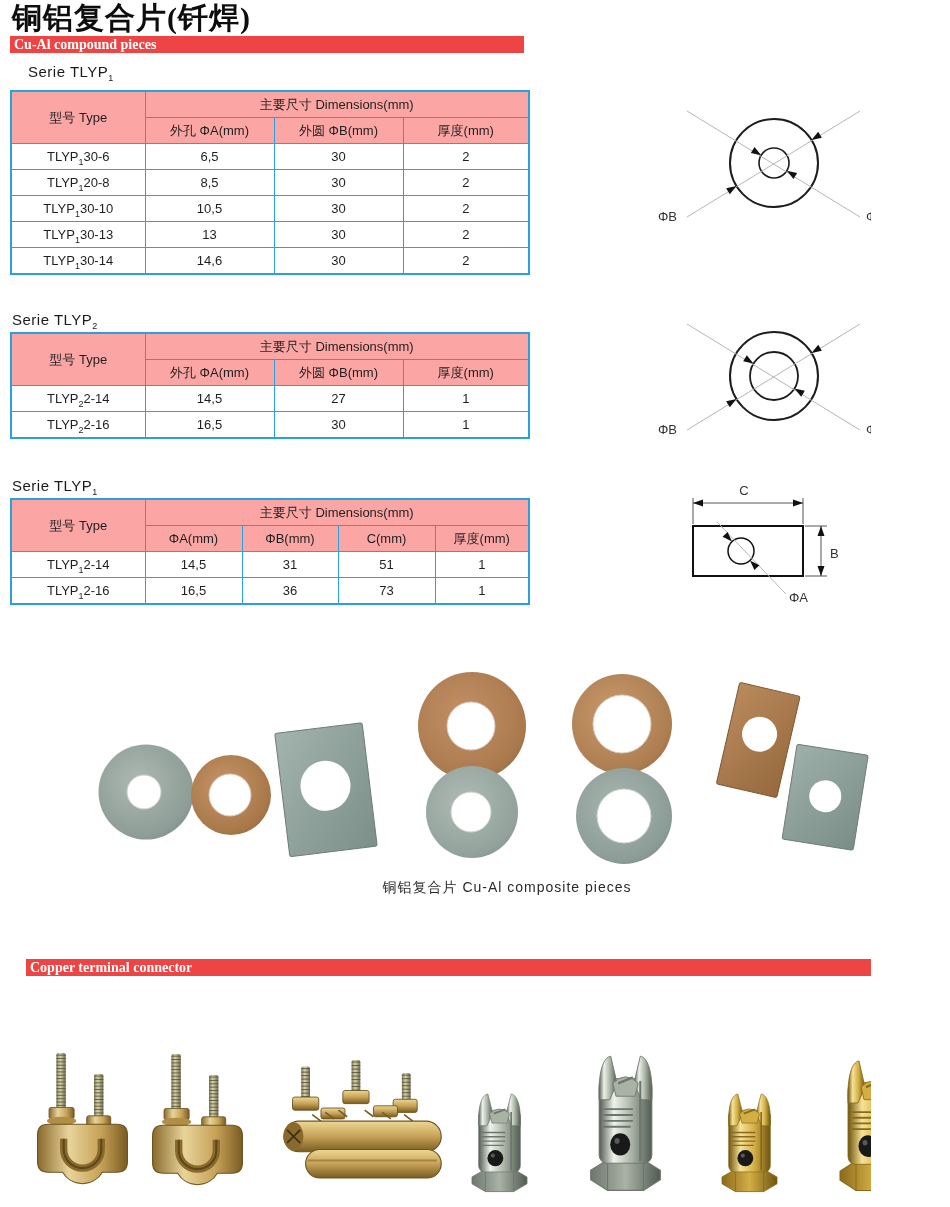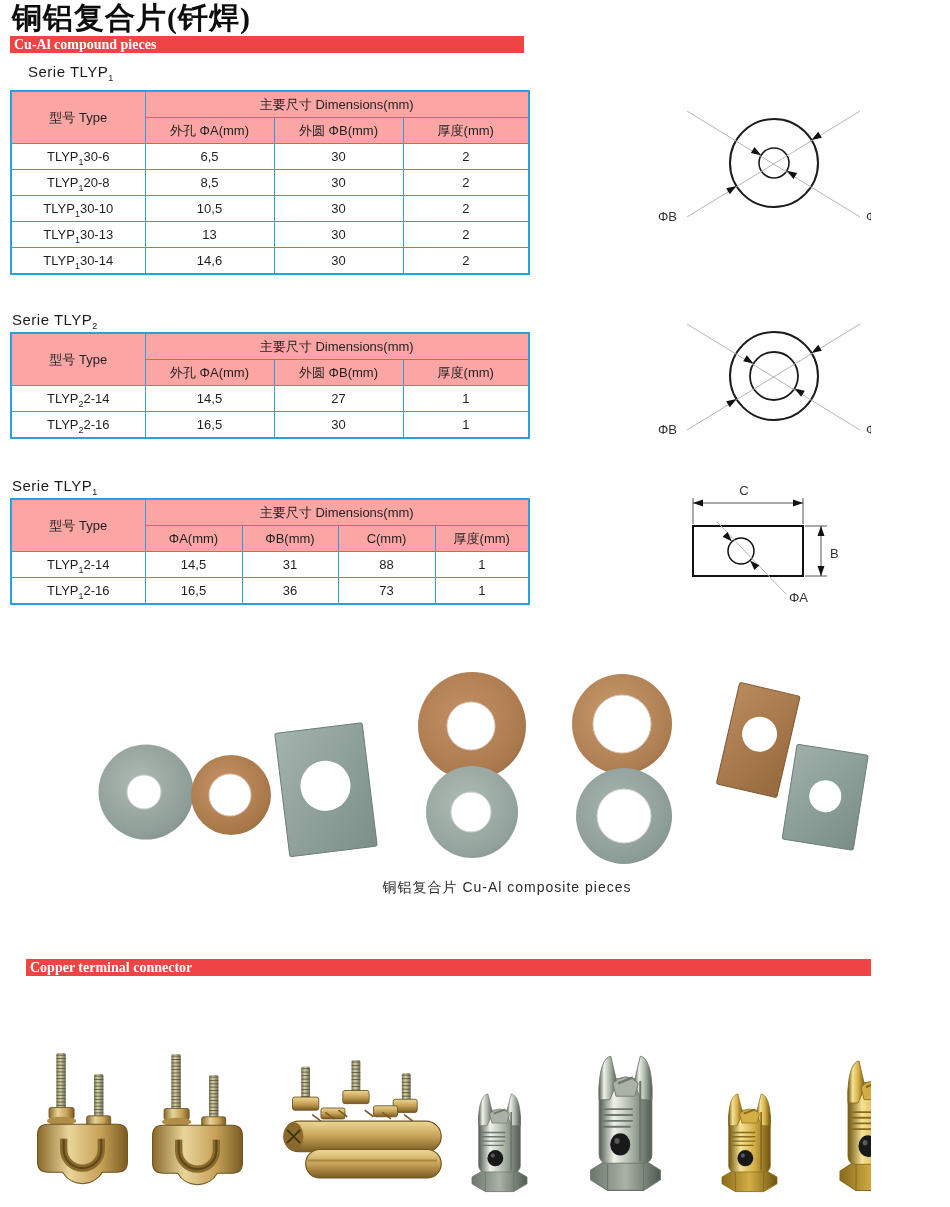--- a/index.html
+++ b/index.html
@@ -139,21 +139,21 @@
       <tr class="hdr">
         <td>ΦA(mm)</td>
         <td>ΦB(mm)</td>
         <td>C(mm)</td>
         <td>厚度(mm)</td>
       </tr>
       <tr>
         <td><span>TLYP</span><sub>1</sub><span>2-14</span></td>
         <td>14,5</td>
         <td>31</td>
-        <td>88</td>
+        <td>51</td>
         <td>1</td>
       </tr>
       <tr>
         <td><span>TLYP</span><sub>1</sub><span>2-16</span></td>
         <td>16,5</td>
         <td>36</td>
         <td>73</td>
         <td>1</td>
       </tr>
     </tbody>

